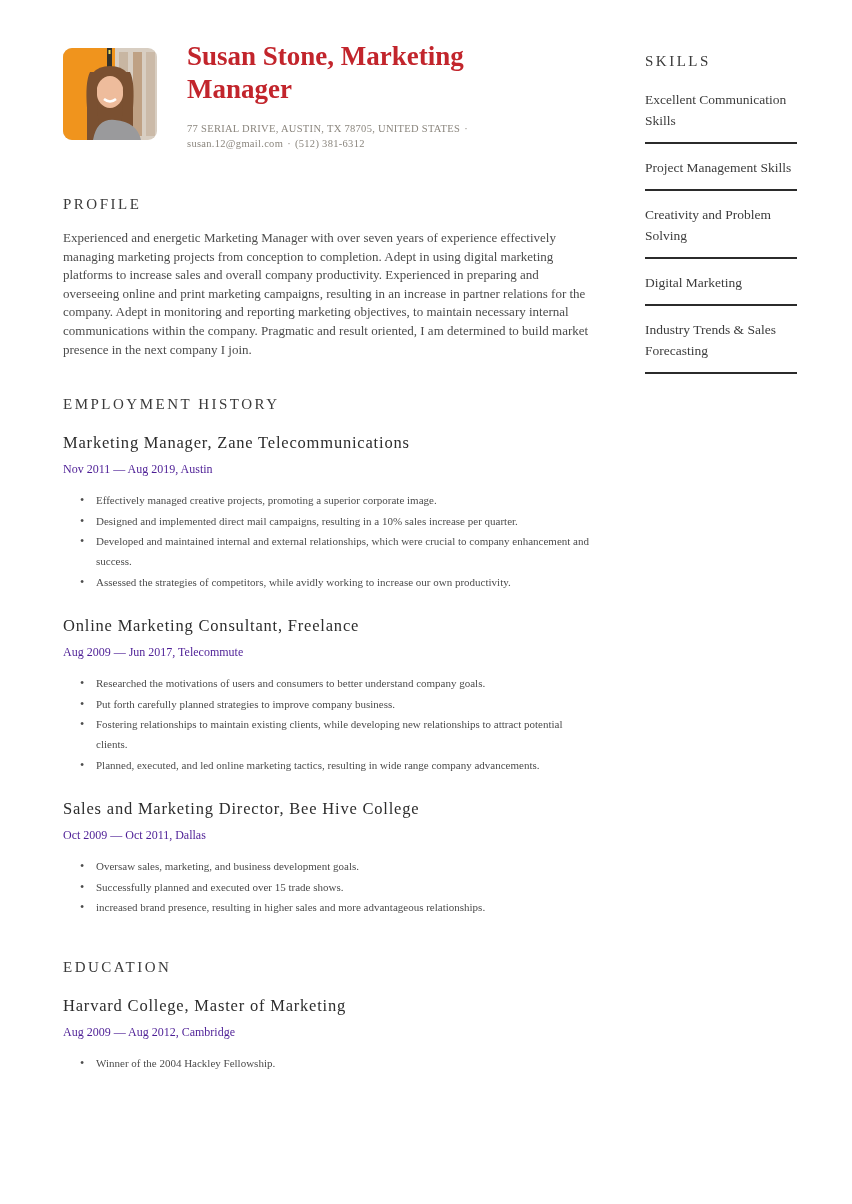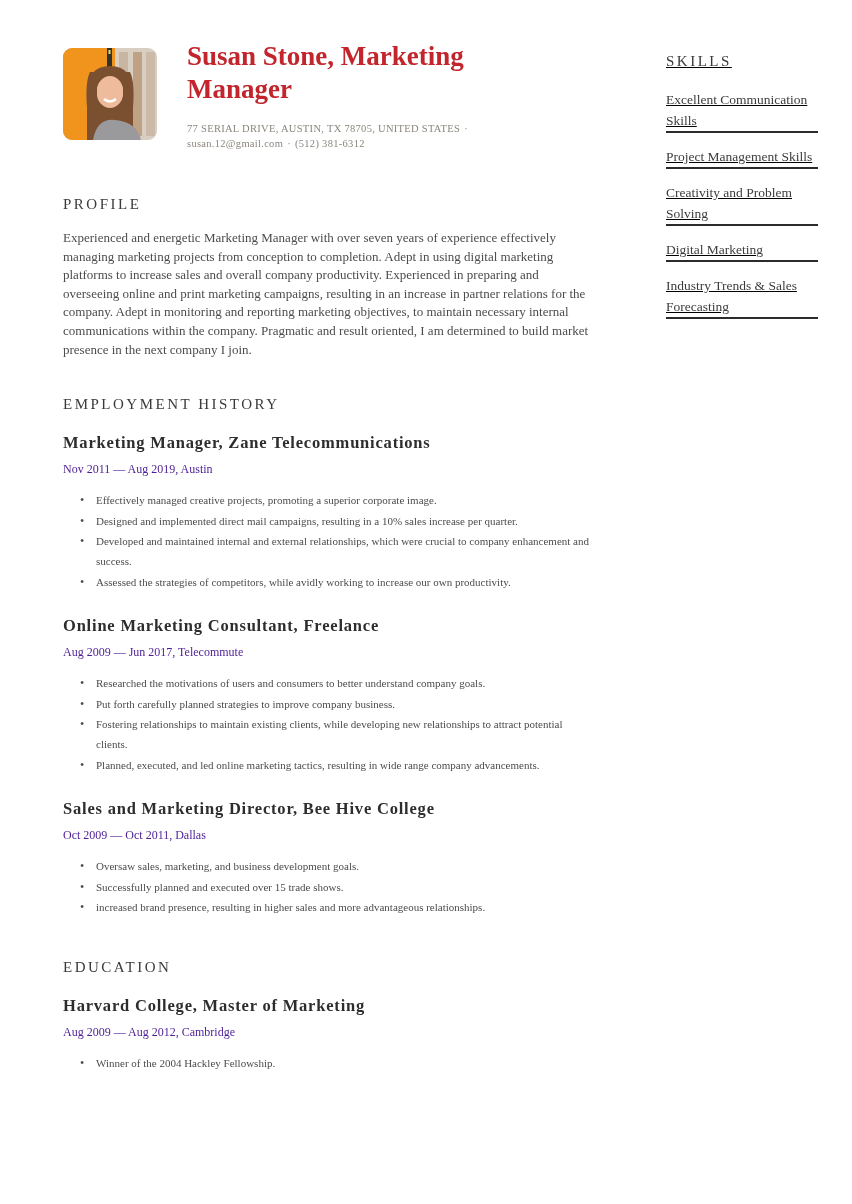--- a/index.html
+++ b/index.html
@@ -45,23 +45,22 @@
   .contact .sep { padding: 0 4px; }
 
   
   .main {
     position: absolute;
     left: 63px; top: 196px;
     width: 533px;
   }
   .sidebar {
     position: absolute;
-    left: 666px; top: 53px;
+    left: 645px; top: 53px;
     width: 152px;
-    text-decoration: underline;
   }
 
   
   .section-heading {
     margin: 0;
     font-size: 15px;
     font-weight: normal;
     letter-spacing: 2.5px;
     color: #3a3a3a;
   }
@@ -75,21 +74,21 @@
   }
 
   
   .section-employment { margin-top: 37px; }
   .section-education  { margin-top: 42px; }
   .entry { margin-top: 20px; }
   .entry + .entry { margin-top: 24px; }
   .entry-title {
     margin: 0;
     font-size: 16.5px;
-    font-weight: bold;
+    font-weight: normal;
     letter-spacing: 0.8px;
     color: #2d2d2d;
   }
   .entry-period {
     margin-top: 9px;
     font-size: 12px;
     color: #4c1d95;
   }
   ul.bullets {
     list-style: none;
@@ -115,20 +114,21 @@
   
   ul.skills {
     list-style: none;
     margin: 19px 0 0 0;
     padding: 0;
   }
   ul.skills li {
     font-size: 13.5px;
     line-height: 21px;
     color: #3c3c3c;
+    padding-bottom: 11px;
     margin-bottom: 13px;
     border-bottom: 2px solid #2b2b2b;
   }
 </style>
 </head>
 <body>
 
 <div class="page">
 
   <div class="photo">

